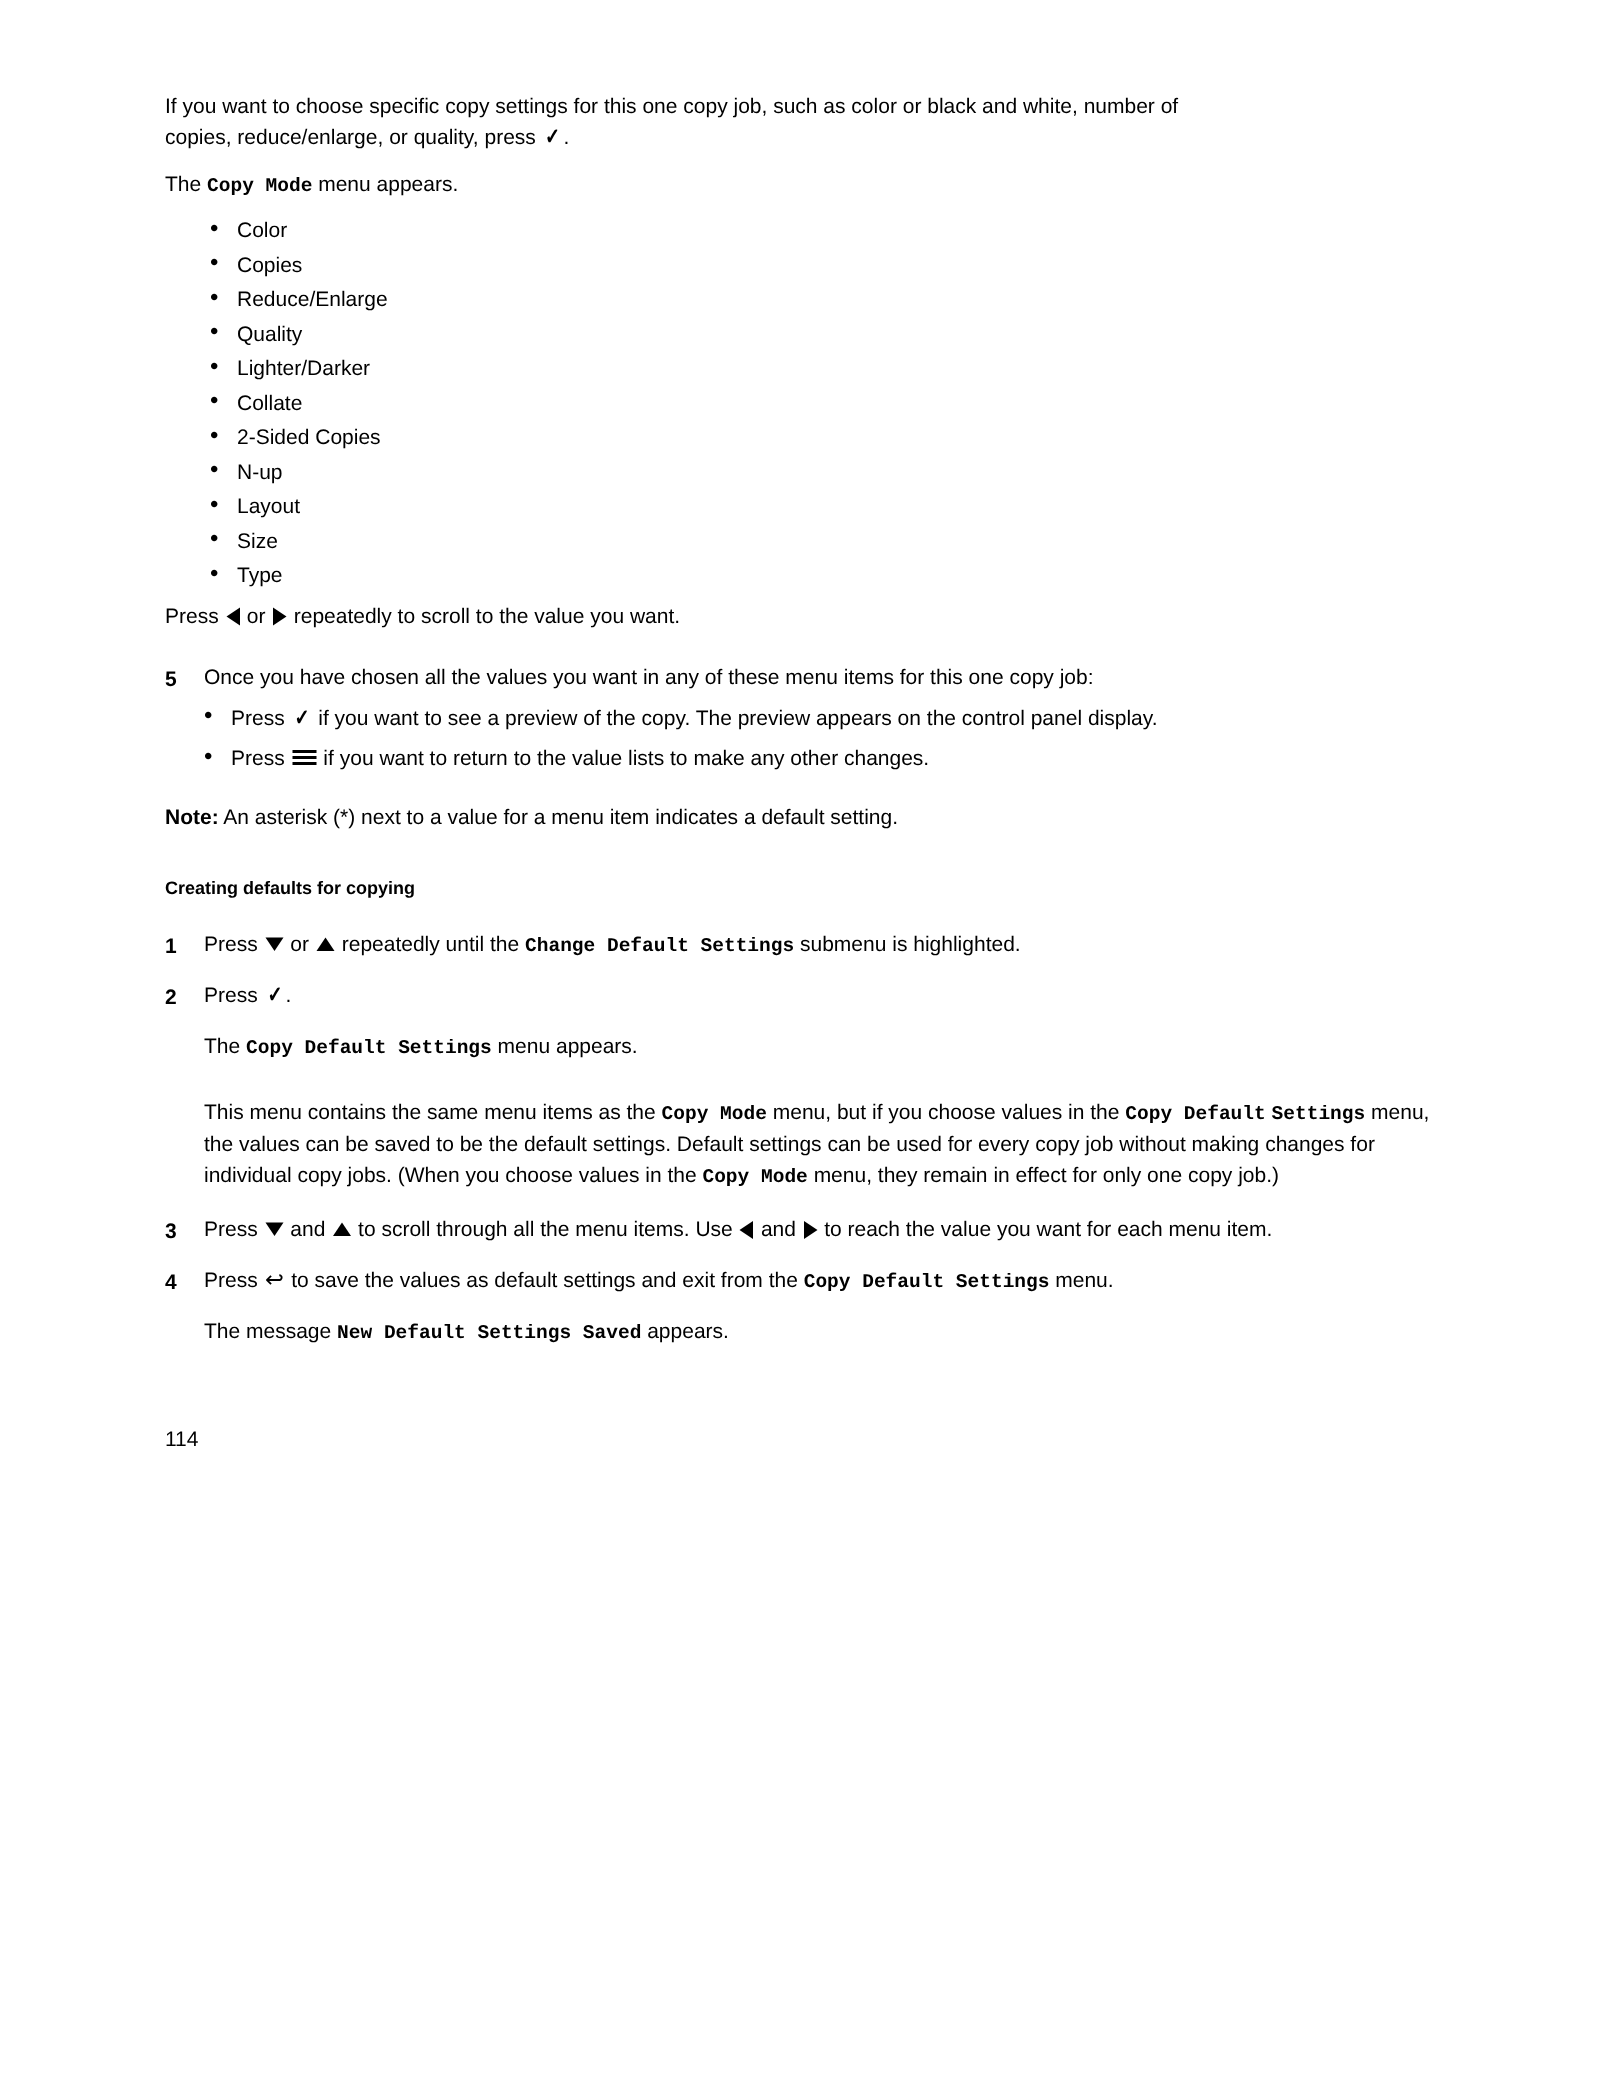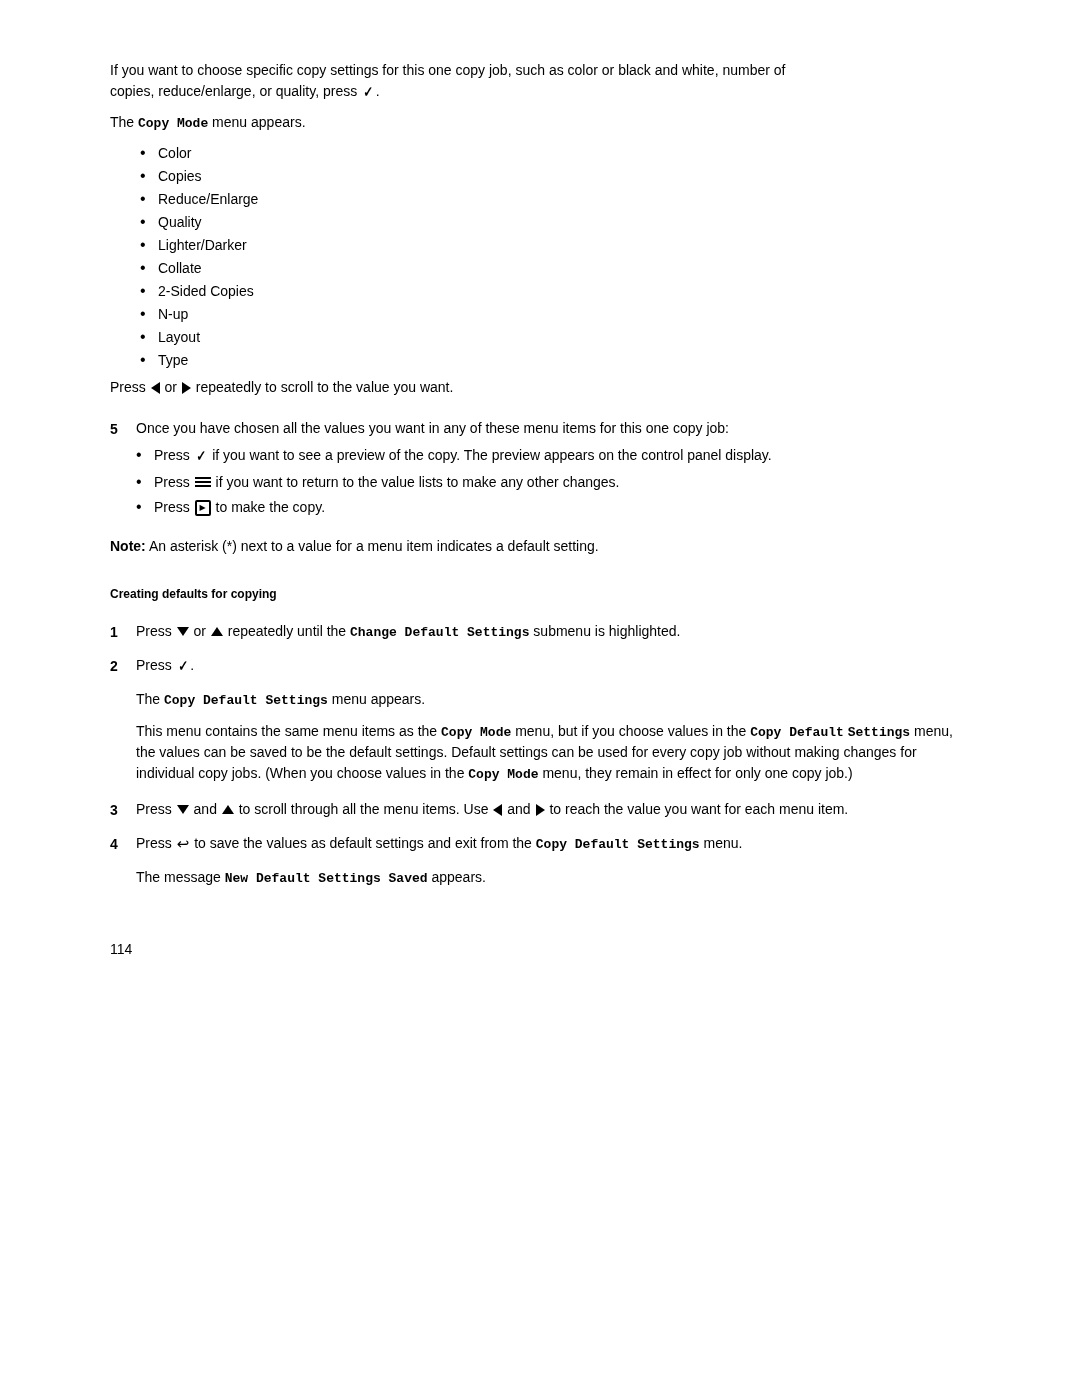--- a/index.html
+++ b/index.html
@@ -213,43 +213,41 @@
   <ul class="bullet-list">
     <li><span>Color</span></li>
     <li><span>Copies</span></li>
     <li><span>Reduce/Enlarge</span></li>
     <li><span>Quality</span></li>
     <li><span>Lighter/Darker</span></li>
     <li><span>Collate</span></li>
     <li><span>2-Sided Copies</span></li>
     <li><span>N-up</span></li>
     <li><span>Layout</span></li>
+    <li><span>Size</span></li>
     <li><span>Type</span></li>
   </ul>
 
   <p>
     Press <span class="icon-left-arrow"></span> or <span class="icon-right-arrow"></span> repeatedly to scroll to the value you want.
   </p>
 
   <div style="height:10px;"></div>
 
   <div class="step">
     <span class="step-num">5</span>
     <div class="step-content">
       <span>Once you have chosen all the values you want in any of these menu items for this one copy job:</span>
       <ul class="sub-bullets">
         <li>
           Press <span class="icon-check">✓</span> if you want to see a preview of the copy. The preview appears on the control panel display.
         </li>
         <li>
           Press <span class="icon-list"></span> if you want to return to the value lists to make any other changes.
         </li>
-        <li>
-          Press <span class="icon-copy"></span> to make the copy.
-        </li>
       </ul>
     </div>
   </div>
 
   <p class="note-line">
     <span class="note-bold">Note:</span><span> An asterisk (*) next to a value for a menu item indicates a default setting.</span>
   </p>
 
   <div class="section-heading">Creating defaults for copying</div>
 
@@ -263,21 +261,21 @@
     </div>
   </div>
 
   <div class="step">
     <span class="step-num">2</span>
     <div class="step-content">
       Press <span class="icon-check">✓</span>.
     </div>
   </div>
 
-  <p style="margin-left:26px; margin-bottom:10px;">
+  <p style="margin-left:26px; margin-bottom:22px;">
     The <span class="mono">Copy Default Settings</span> menu appears.
   </p>
 
   <p style="margin-left:26px; margin-bottom:14px;">
     This menu contains the same menu items as the <span class="mono">Copy Mode</span> menu, but if you choose values in the <span class="mono">Copy Default</span> <span class="mono">Settings</span> menu, the values can be saved to be the default settings. Default settings can be used for every copy job without making changes for individual copy jobs. (When you choose values in the <span class="mono">Copy Mode</span> menu, they remain in effect for only one copy job.)
   </p>
 
   <div class="step">
     <span class="step-num">3</span>
     <div class="step-content">

